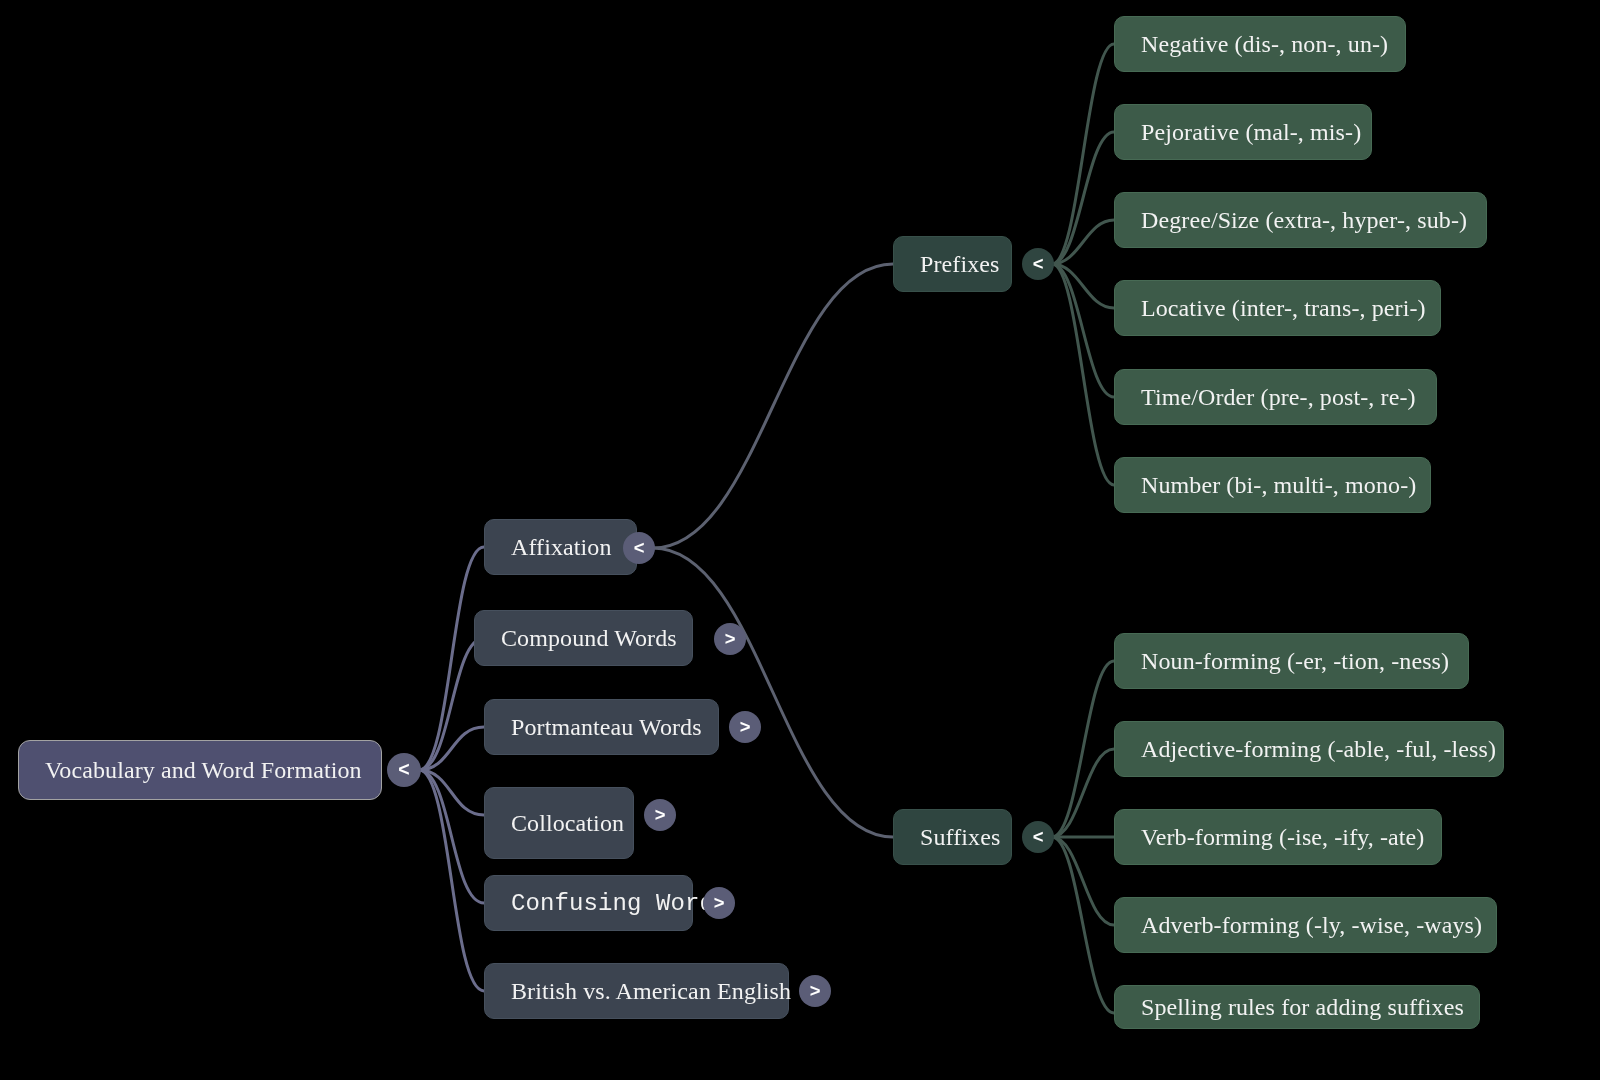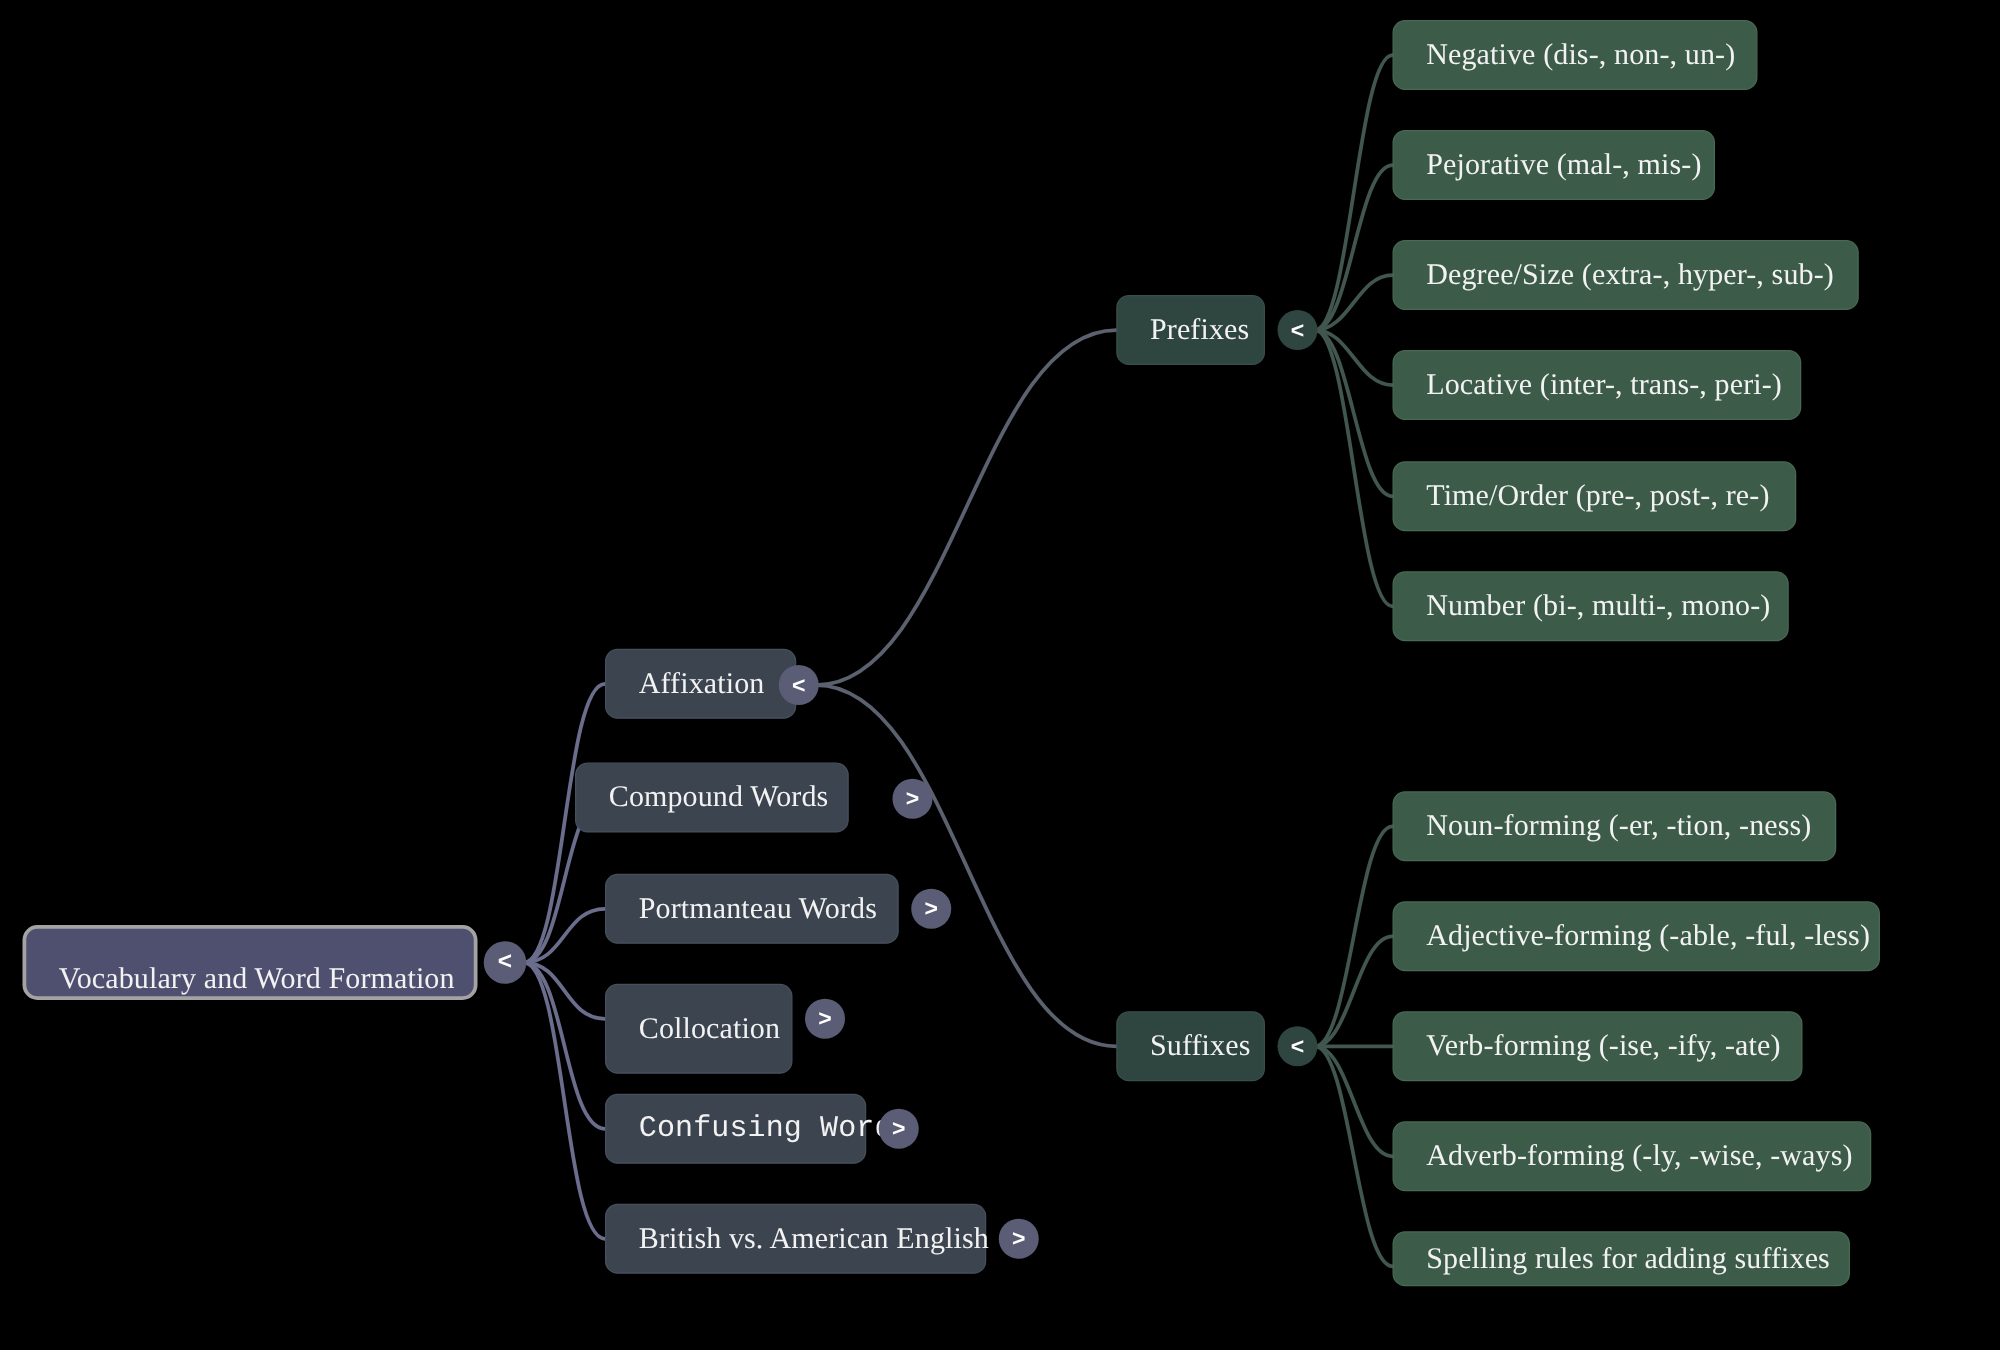--- a/index.html
+++ b/index.html
@@ -35,24 +35,23 @@
     display: flex;
     align-items: center;
     border-radius: 10px;
     color: #f2f2f2;
     white-space: nowrap;
     padding: 0 26px;
     letter-spacing: 0.1px;
   }
   .node-root {
     background: #4f5070;
-    border: 3px solid #a3a3a3;
+    border: 1px solid #a3a3a3;
     font-size: 24px;
     border-radius: 12px;
-    align-items: flex-end;
   }
   .node-l1 {
     background: #3c4450;
     border: 1px solid #46505d;
     font-size: 24px;
   }
   .node-l2 {
     background: #2f4540;
     border: 1px solid #38504a;
     font-size: 24px;
@@ -116,21 +115,21 @@
 
   <div id="node-layer">
       <div class="node node-root" style="left: 18px; top: 740px; width: 364px; height: 60px;">
         <span>Vocabulary and Word Formation</span>
       </div>
       <div class="toggle toggle-purple" style="left: 387px; top: 753px; width: 34px; height: 34px; font-size: 19.55px;">&lt;</div>
       <div class="node node-l1" style="left: 484px; top: 519px; width: 153px; height: 56px;">
         <span>Affixation</span>
       </div>
       <div class="toggle toggle-slate" style="left: 623px; top: 532px; width: 32px; height: 32px; font-size: 18.4px;">&lt;</div>
-      <div class="node node-l1" style="left: 460px; top: 610px; width: 219px; height: 56px;">
+      <div class="node node-l1" style="left: 474px; top: 610px; width: 219px; height: 56px;">
         <span>Compound Words</span>
       </div>
       <div class="toggle toggle-slate" style="left: 714px; top: 623px; width: 32px; height: 32px; font-size: 18.4px;">&gt;</div>
       <div class="node node-l1" style="left: 484px; top: 699px; width: 235px; height: 56px;">
         <span>Portmanteau Words</span>
       </div>
       <div class="toggle toggle-slate" style="left: 729px; top: 711px; width: 32px; height: 32px; font-size: 18.4px;">&gt;</div>
       <div class="node node-l1" style="left: 484px; top: 787px; width: 150px; height: 72px;">
         <span>Collocation</span>
       </div>

